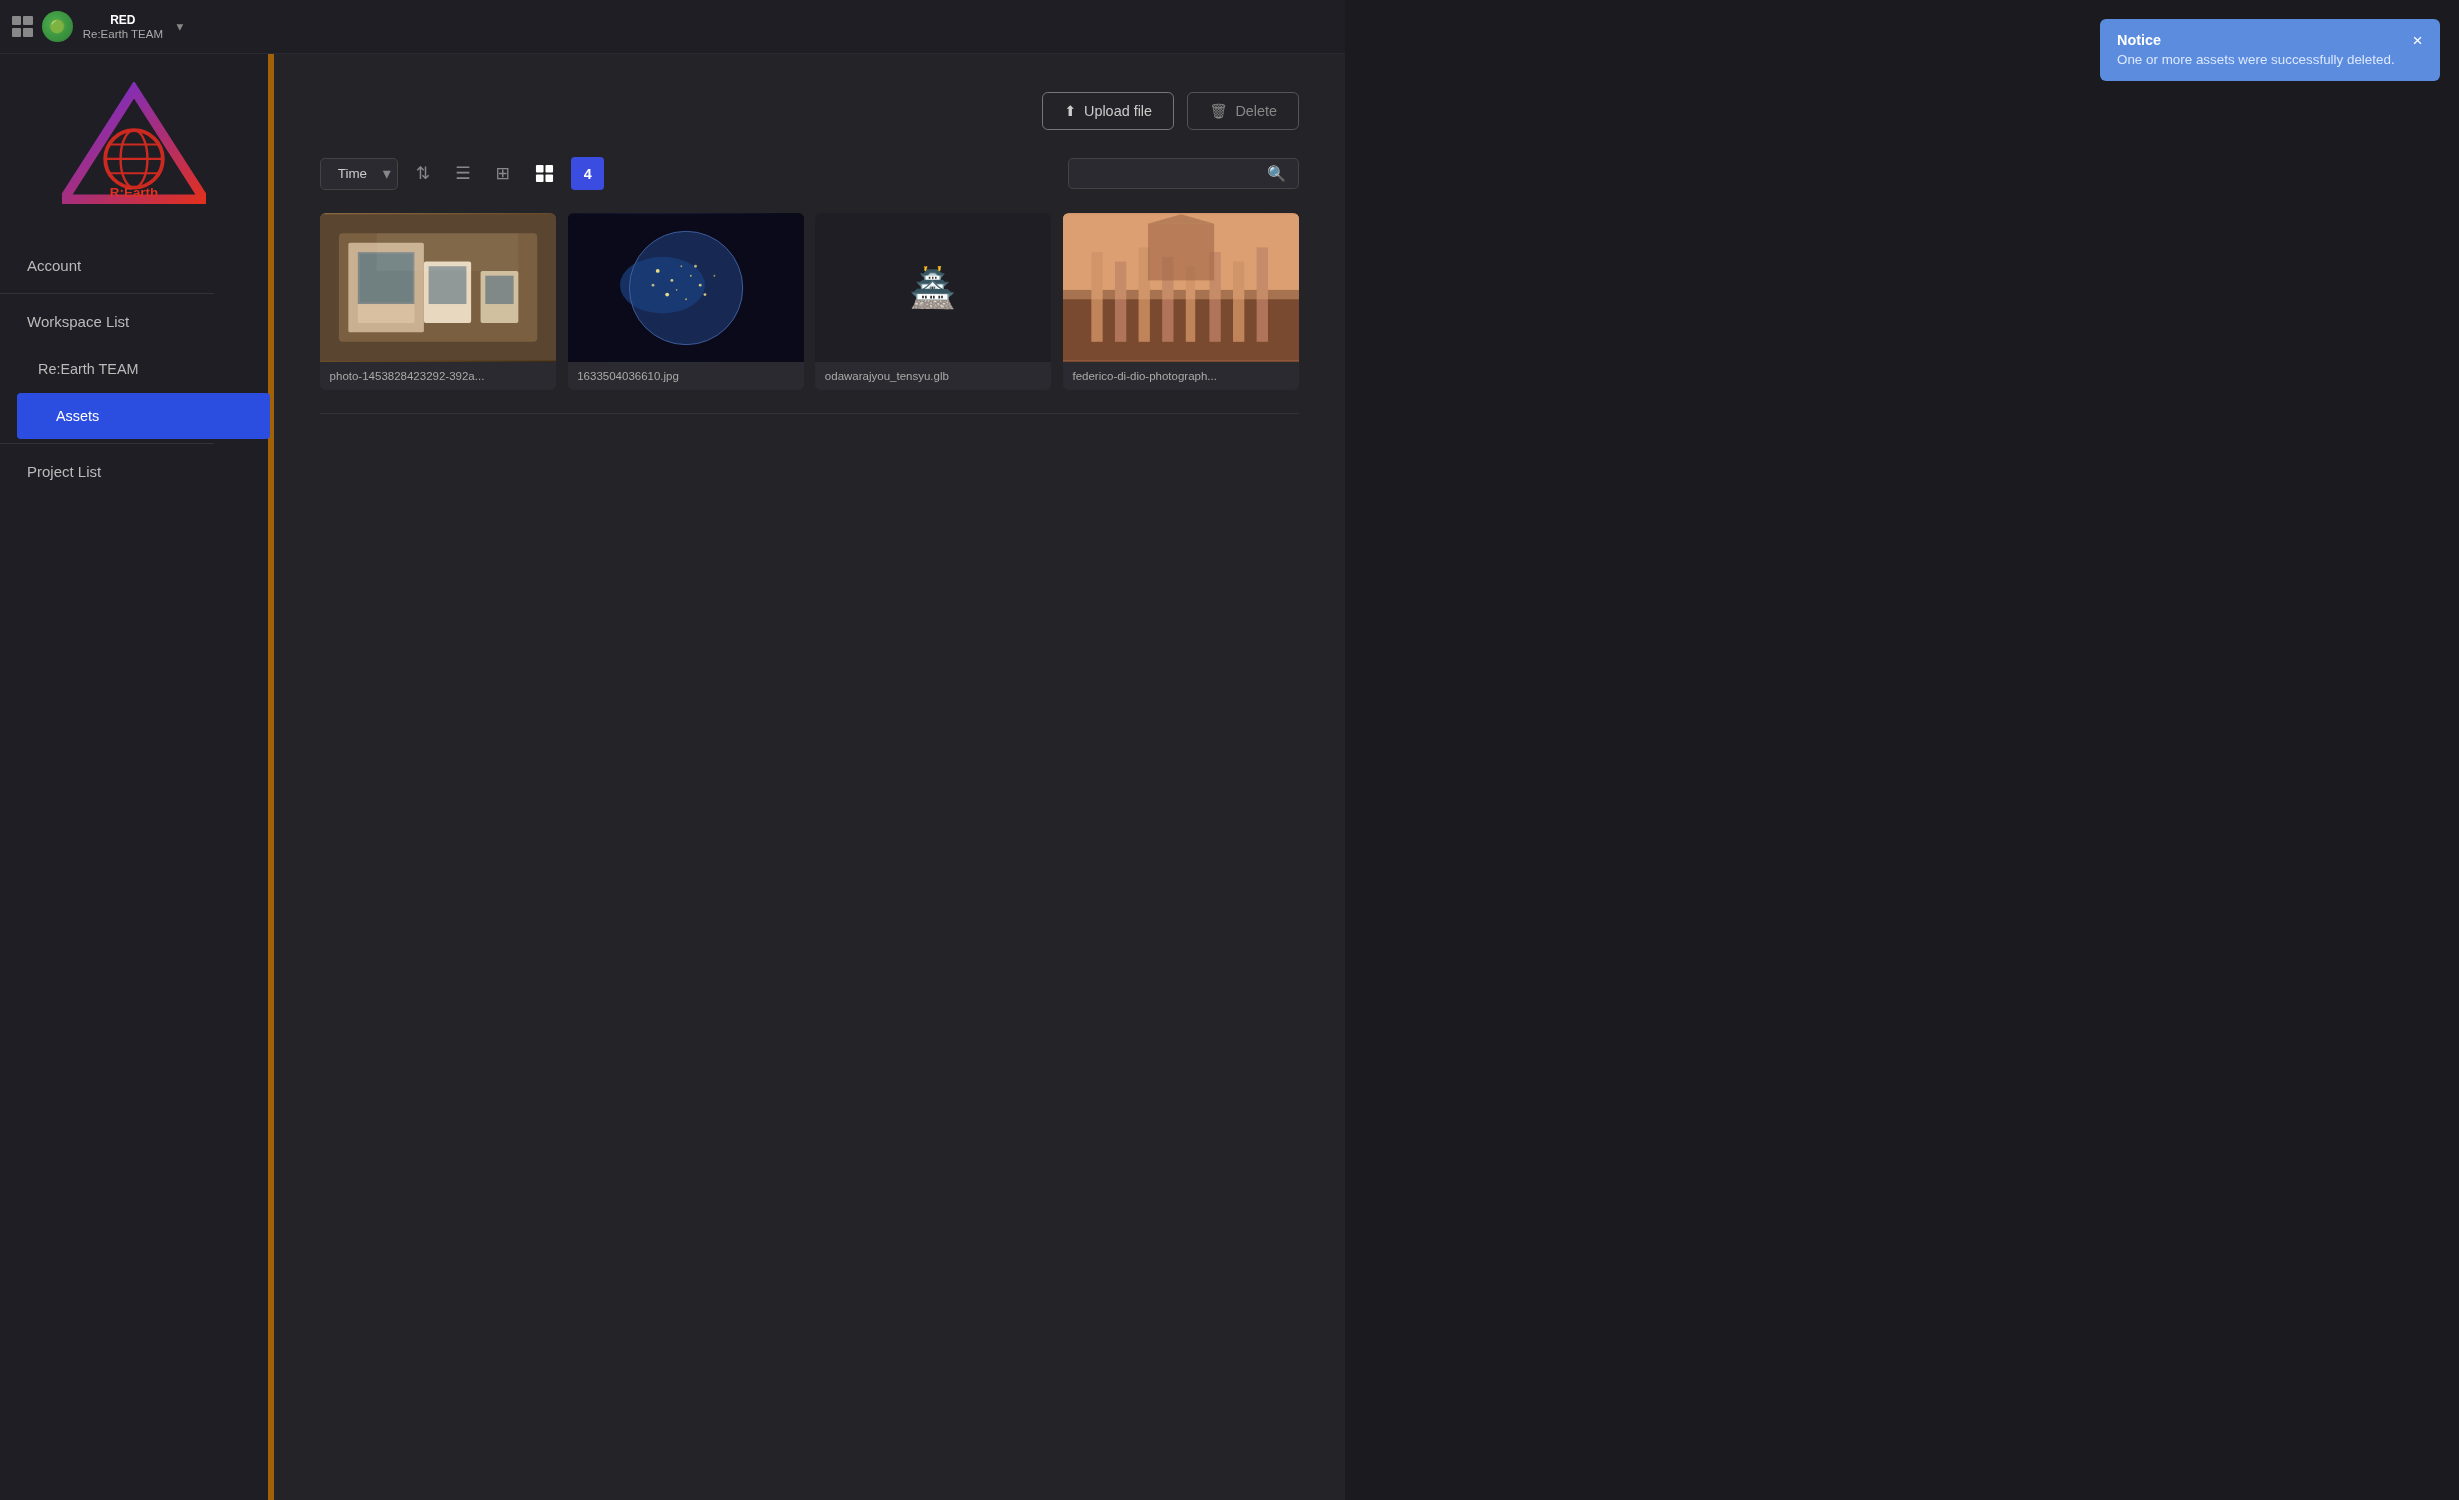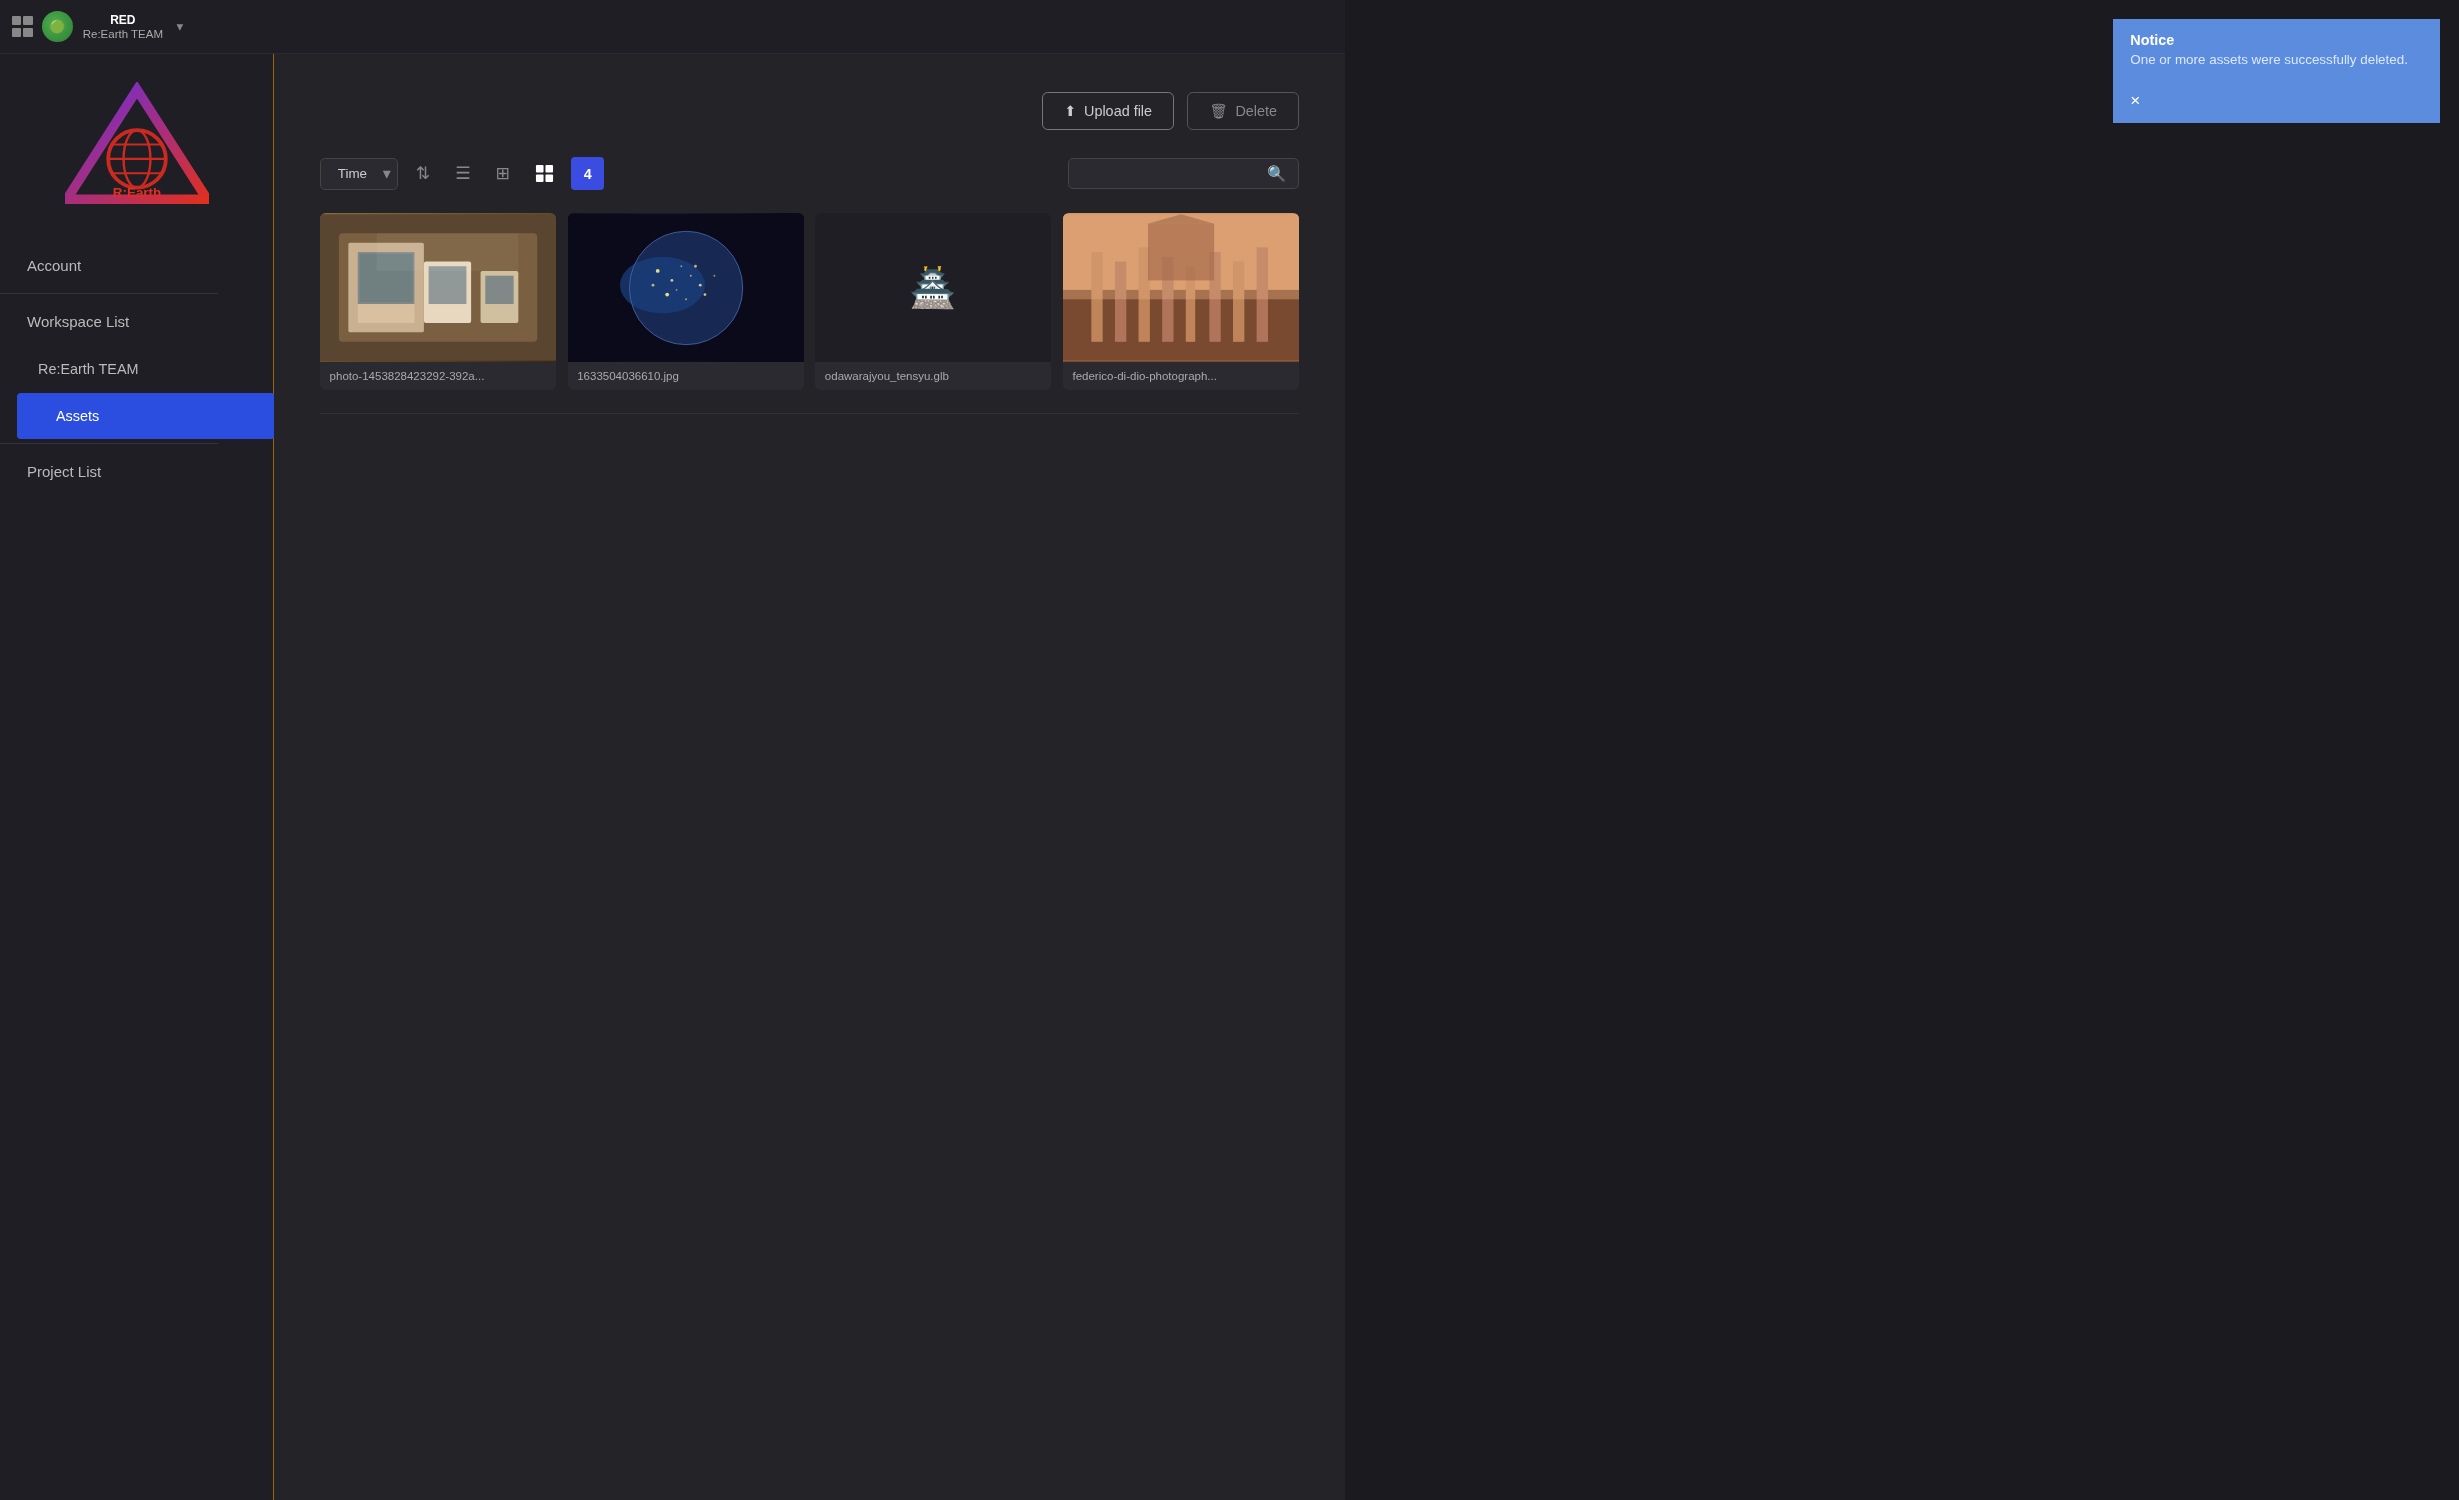--- a/index.html
+++ b/index.html
@@ -68,21 +68,21 @@
     
     .layout {
       display: flex;
       height: calc(100vh - 54px);
     }
 
     
     .sidebar {
       width: 274px;
       background: #1e1e24;
-      border-right: 1px solid #a16207;
+      border-right: 6px solid #a16207;
       display: flex;
       flex-direction: column;
       align-items: center;
       padding-top: 23px;
       flex-shrink: 0;
     }
 
     .sidebar-logo {
       width: 154px;
       height: 134px;
@@ -289,29 +289,28 @@
       overflow: hidden;
       text-overflow: ellipsis;
     }
 
     
     .notice {
       position: fixed;
       top: 19px;
       right: 19px;
       background: #5b8cde;
-      border-radius: 0;
+      border-radius: 6px;
       padding: 13.4px 17.3px;
       min-width: 327px;
       max-width: 384px;
       z-index: 999;
       display: flex;
       align-items: flex-start;
-      gap: 25px;
-      flex-direction: column;
+      gap: 18px;
     }
     .notice-content { flex: 1; }
     .notice-title {
       font-weight: bold;
       color: #fff;
       font-size: 14.4px;
       margin-bottom: 3.8px;
     }
     .notice-msg {
       color: #dce8ff;

